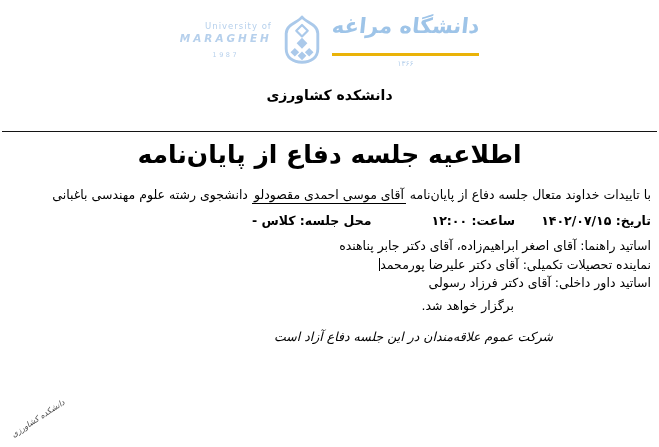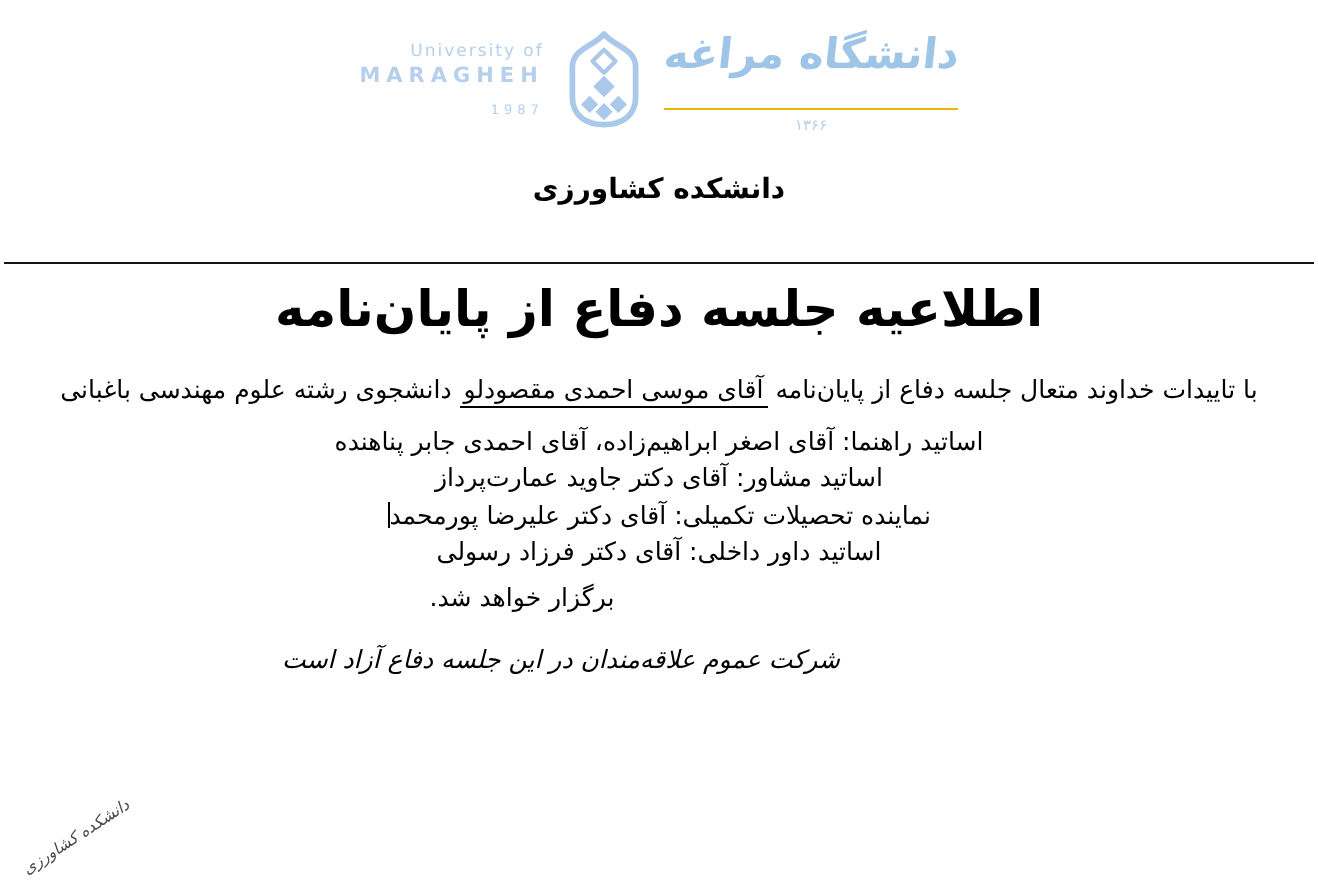--- a/index.html
+++ b/index.html
@@ -3,34 +3,34 @@
 <meta charset="utf-8">
 <style>
   html,body{margin:0;padding:0;background:#ffffff;}
   body{width:659px;height:447px;overflow:hidden;font-family:"DejaVu Sans",sans-serif;color:#000;}
   .page{position:relative;width:659px;height:368px;background:#fff;}
 
   
   .logo-row{display:flex;justify-content:center;align-items:center;gap:7px;padding-top:9px;}
   .logo-en{text-align:right;color:#b6d0ec;line-height:1.3;}
   .logo-en .l1{font-size:8.5px;letter-spacing:1px;}
-  .logo-en .l2{font-size:10.5px;font-weight:bold;letter-spacing:3px;}
-  .logo-en .l3{font-size:6.5px;letter-spacing:2.5px;margin-top:5px;text-align:right;}
+  .logo-en .l2{font-size:10.5px;font-weight:bold;letter-spacing:3px;font-style:italic;}
+  .logo-en .l3{font-size:6.5px;letter-spacing:2.5px;margin-top:5px;text-align:center;}
   .emblem{width:46px;height:62px;flex:0 0 auto;}
   .logo-fa{text-align:center;}
   .logo-fa .fa-name{font-size:21px;font-weight:bold;color:#9ec4e8;transform:skewX(-6deg);direction:rtl;line-height:1.4;}
-  .logo-fa .fa-year{font-size:7.5px;color:#b6d0ec;letter-spacing:4px;border-top:1px solid #eab308;padding-top:3px;margin-top:12px;}
+  .logo-fa .fa-year{font-size:7.5px;color:#b6d0ec;letter-spacing:4px;border-top:3px solid #eab308;padding-top:3px;margin-top:12px;}
 
   
   .faculty{text-align:center;font-weight:bold;font-size:14px;margin-top:16px;direction:rtl;}
   .rule{border:none;border-top:1.5px solid #141414;margin:28px 2px 0 2px;}
   .doc-title{text-align:center;font-weight:bold;font-size:25px;margin-top:6px;direction:rtl;line-height:34px;}
 
   
-  .doc-body{direction:rtl;text-align:center;font-size:12.5px;padding:14px 8px 0 8px;}
+  .doc-body{direction:rtl;text-align:right;font-size:12.5px;padding:14px 8px 0 8px;}
   .bl{line-height:18.5px;white-space:nowrap;}
   .m7{margin-top:7px;}
   .bold{font-weight:bold;}
   .u{border-bottom:1px solid #000;padding:0 2px 1px 2px;}
   .seg-time{margin-right:26px;}
   .seg-venue{margin-right:60px;}
   .closing-line{margin-top:4px;padding-right:137px;}
   .note-line{margin-top:13px;padding-right:98px;font-style:italic;}
   .caret{display:inline-block;width:1.2px;height:13px;background:#000;vertical-align:-2px;}
 
@@ -74,25 +74,25 @@
 
   <hr class="rule">
 
   <div class="doc-title">اطلاعیه جلسه دفاع از پایان‌نامه</div>
 
   <div class="doc-body">
 
     <div class="bl"><span>با تاییدات خداوند متعال جلسه دفاع از پایان‌نامه</span> <span class="u">آقای موسی احمدی مقصودلو</span> <span>دانشجوی رشته علوم مهندسی باغبانی</span></div>
 
 
+    <div class="bl bold m7"><span class="seg"><span>تاریخ:</span> <span>۱۴۰۲/۰۷/۱۵</span></span><span class="seg seg-time"><span>ساعت:</span> <span>۱۲:۰۰</span></span><span class="seg seg-venue"><span>محل جلسه:</span> <span>کلاس -</span></span></div>
 
 
-    <div class="bl m7">اساتید راهنما: آقای اصغر ابراهیم‌زاده، آقای احمدی جابر پناهنده</div>
+    <div class="bl m7">اساتید راهنما: آقای اصغر ابراهیم‌زاده، آقای دکتر جابر پناهنده</div>
 
-    <div class="bl">اساتید مشاور: آقای دکتر جاوید عمارت‌پرداز</div>
 
     <div class="bl"><span>نماینده تحصیلات تکمیلی: آقای دکتر علیرضا پورمحمد</span><span class="caret"></span></div>
 
     <div class="bl">اساتید داور داخلی: آقای دکتر فرزاد رسولی</div>
 
     <div class="bl closing-line">برگزار خواهد شد.</div>
 
     <div class="bl note-line">شرکت عموم علاقه‌مندان در این جلسه دفاع آزاد است</div>
 
   </div>

